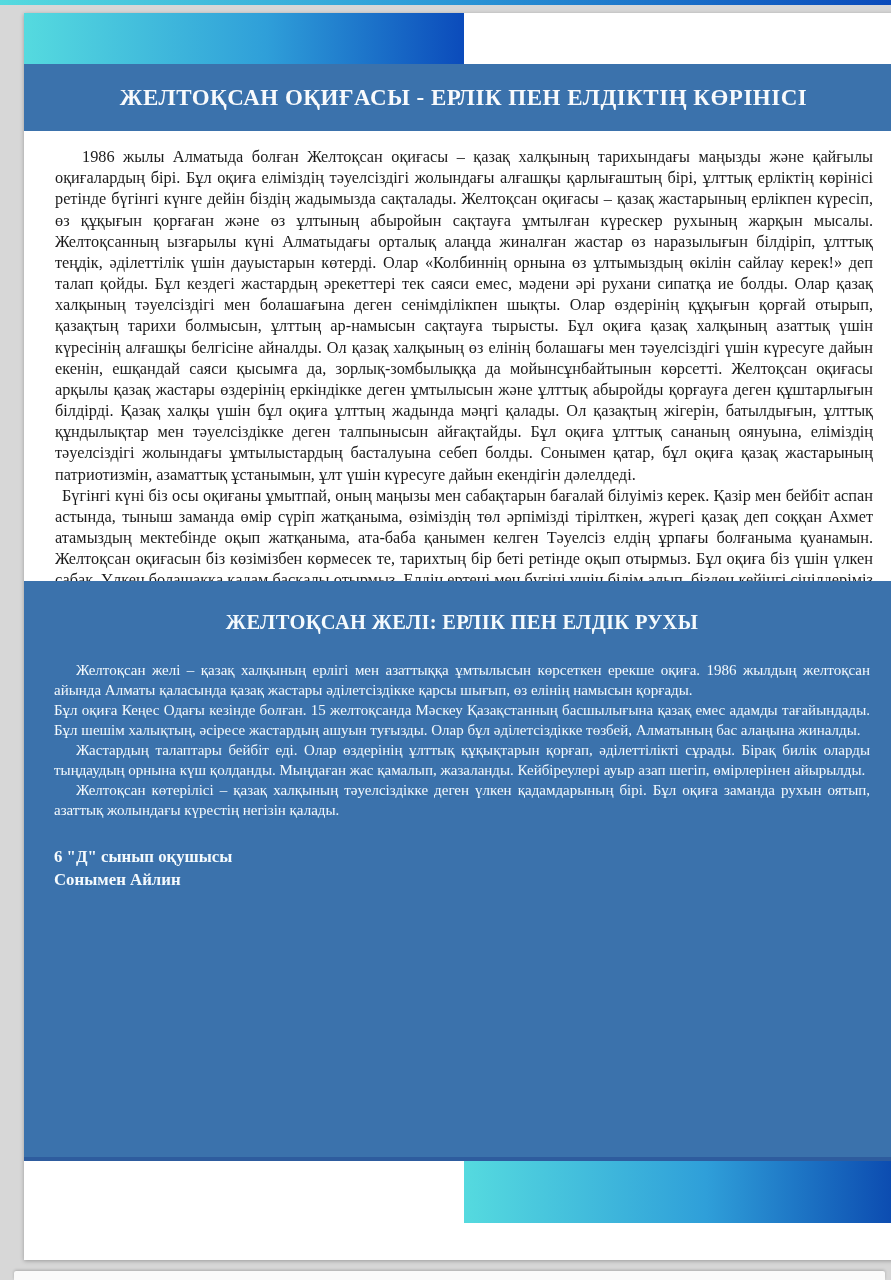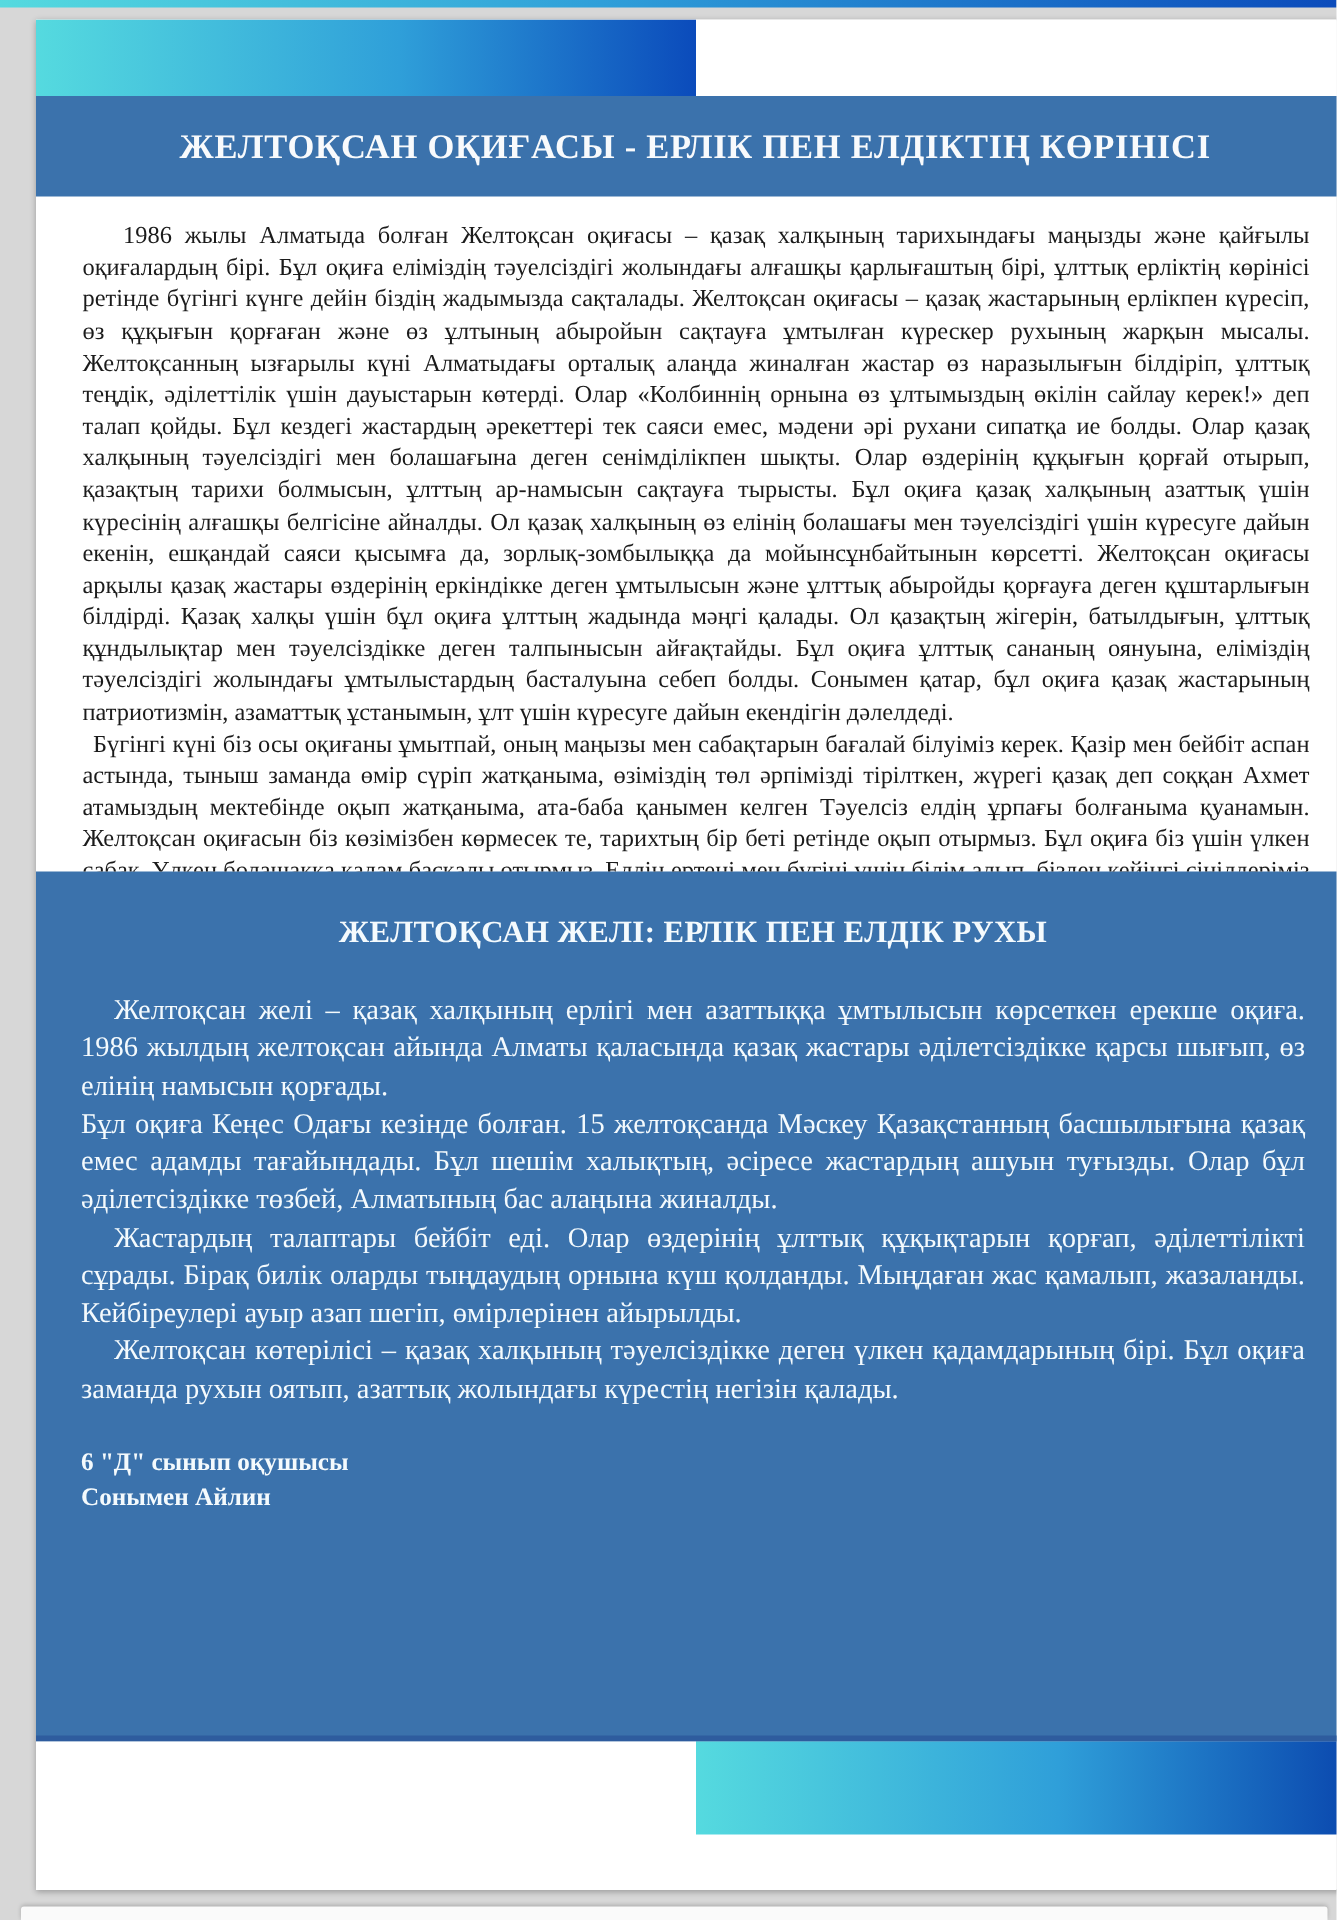--- a/index.html
+++ b/index.html
@@ -73,21 +73,21 @@
     border-bottom:4px solid var(--section_divider);
     padding:0 33px 0 30px;
   }
   .blue-section h2{
     margin:30px 0 27px;text-align:center;color:var(--text_light);
     font-size:20.5px;font-weight:bold;letter-spacing:.3px;
     font-family:"Liberation Serif", serif;
   }
   .blue-section p{
     margin:0;color:var(--text_light);
-    font-size:19px;line-height:1.33;text-align:justify;
+    font-size:15px;line-height:1.33;text-align:justify;
   }
   .blue-section p.ind{text-indent:22px;}
   .blue-section .signature{margin-top:24px;color:var(--text_light);font-size:16.8px;}
 
   .bottom-bar{display:flex;height:62px;}
   .bottom-bar .blank{width:50%;background:var(--page_white);}
   .bottom-bar .grad{
     flex:1;
     background:linear-gradient(90deg,var(--grad_cyan) 0%, #2F9FD9 55%, #0A47AE 100%);
   }

